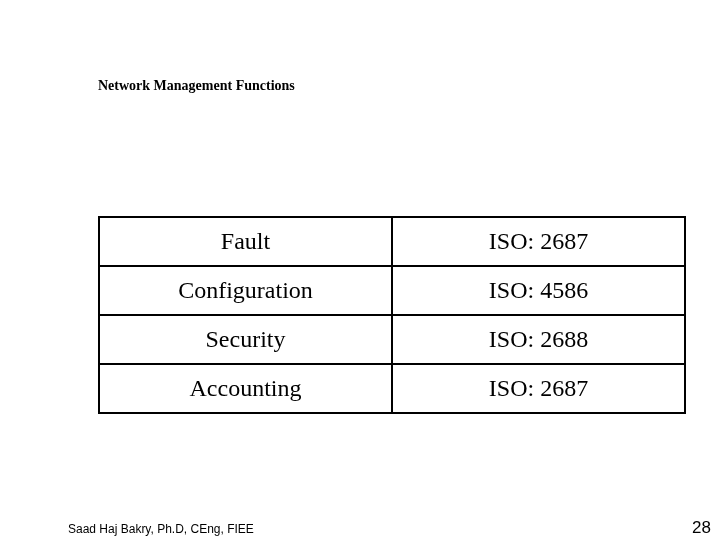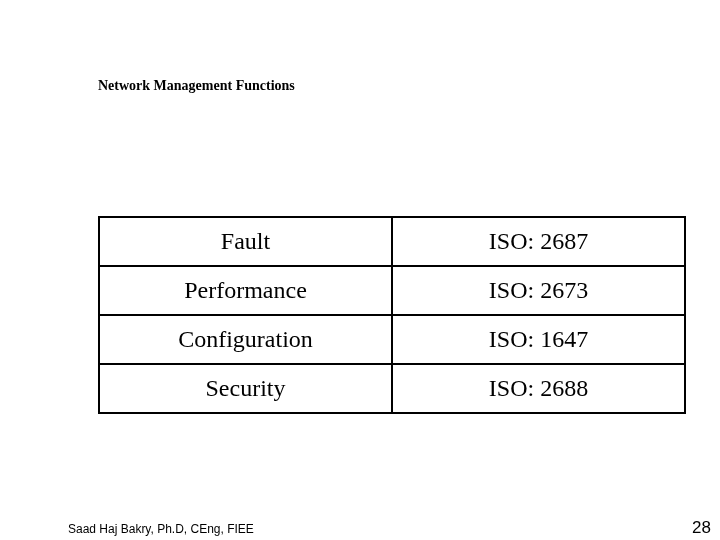--- a/index.html
+++ b/index.html
@@ -26,30 +26,30 @@
 
 
   <div class="table-wrap">
     <table>
       <tbody>
       <tr>
         <td class="name">Fault</td>
         <td class="code">ISO: 2687</td>
       </tr>
       <tr>
-        <td class="name">Performance</td>
-        <td class="code">ISO: 2673</td>
-      </tr>
-      <tr>
         <td class="name">Configuration</td>
-        <td class="code">ISO: 1647</td>
+        <td class="code">ISO: 4586</td>
       </tr>
       <tr>
         <td class="name">Security</td>
         <td class="code">ISO: 2688</td>
+      </tr>
+      <tr>
+        <td class="name">Accounting</td>
+        <td class="code">ISO: 2687</td>
       </tr>
     </tbody>
       </table>
   </div>
 
   <div class="footer">Saad Haj Bakry, Ph.D, CEng, FIEE</div>
   <div class="pagenum">28</div>
 
 </div>
 

